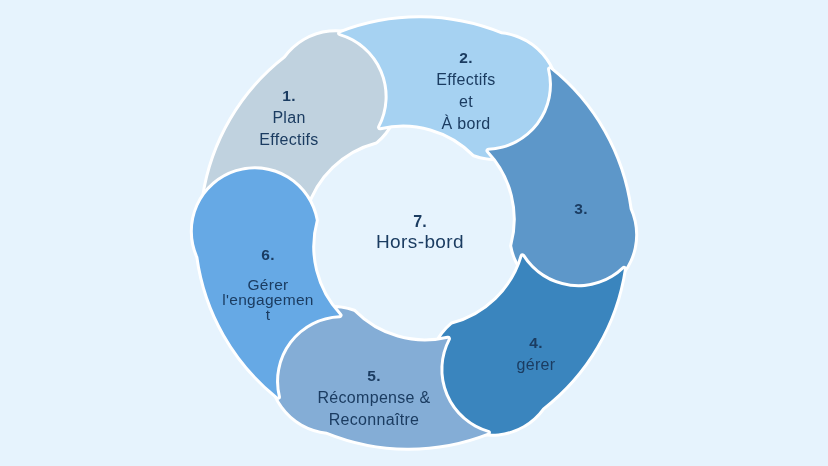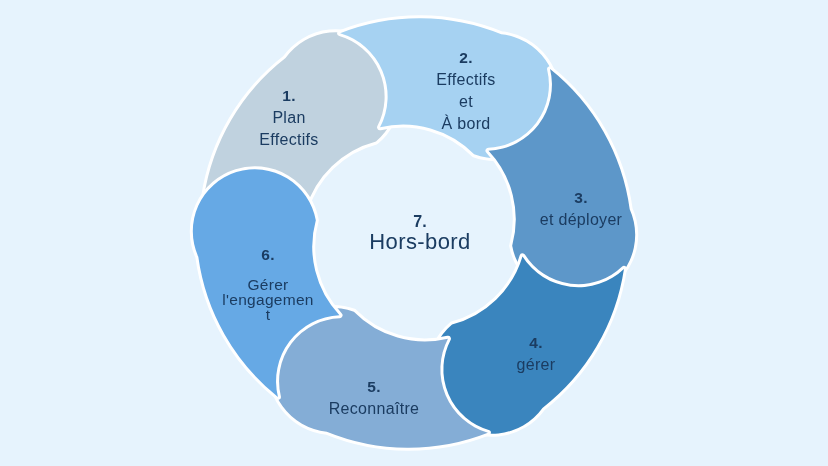--- a/index.html
+++ b/index.html
@@ -46,21 +46,21 @@
   .lbl6 .seg-num{line-height:18px;}
   .lbl6 .tight-lines{margin-top:13px;line-height:15px;font-size:15.5px;}
   .center-label{
     position:absolute;
     left:420px;top:231px;
     transform:translate(-50%,-50%);
     text-align:center;
     white-space:nowrap;
   }
   .center-label .seg-num{font-size:16px;line-height:20px;}
-  .center-name{font-size:22px;line-height:19px;letter-spacing:0.4px;}
+  .center-name{font-size:19px;line-height:19px;letter-spacing:0.4px;}
 </style>
 </head>
 <body>
 
 <div class="stage">
 
   <svg class="wheel-svg" width="828" height="466" viewBox="0 0 828 466" aria-hidden="true">
     <g transform="translate(414,233)">
       <path class="seg" transform="rotate(-170.3)" d="M 213 0 A 217 217 0 0 1 156.1 150.75 A 62 62 0 1 1 52.9 83.7 A 100 100 0 0 0 110.9 4.8 A 66 66 0 0 0 213 0 Z" fill="#c0d2df"></path>
       <path class="seg" transform="rotate(-110.3)" d="M 213 0 A 217 217 0 0 1 156.1 150.75 A 62 62 0 1 1 52.9 83.7 A 100 100 0 0 0 110.9 4.8 A 66 66 0 0 0 213 0 Z" fill="#a6d2f2"></path>
@@ -79,30 +79,30 @@
 
   <div class="seg-label lbl2">
     <div class="seg-num">2.</div>
     <div>Effectifs</div>
     <div>et</div>
     <div>À bord</div>
   </div>
 
   <div class="seg-label lbl3">
     <div class="seg-num">3.</div>
-    <div>et déployer</div>
   </div>
 
   <div class="seg-label lbl4">
     <div class="seg-num">4.</div>
     <div>gérer</div>
   </div>
 
   <div class="seg-label lbl5">
     <div class="seg-num">5.</div>
+    <div>Récompense &amp;</div>
     <div>Reconnaître</div>
   </div>
 
   <div class="seg-label lbl6">
     <div class="seg-num">6.</div>
     <div class="tight-lines">
       <div>Gérer</div>
       <div>l'engagemen</div>
       <div>t</div>
     </div>

